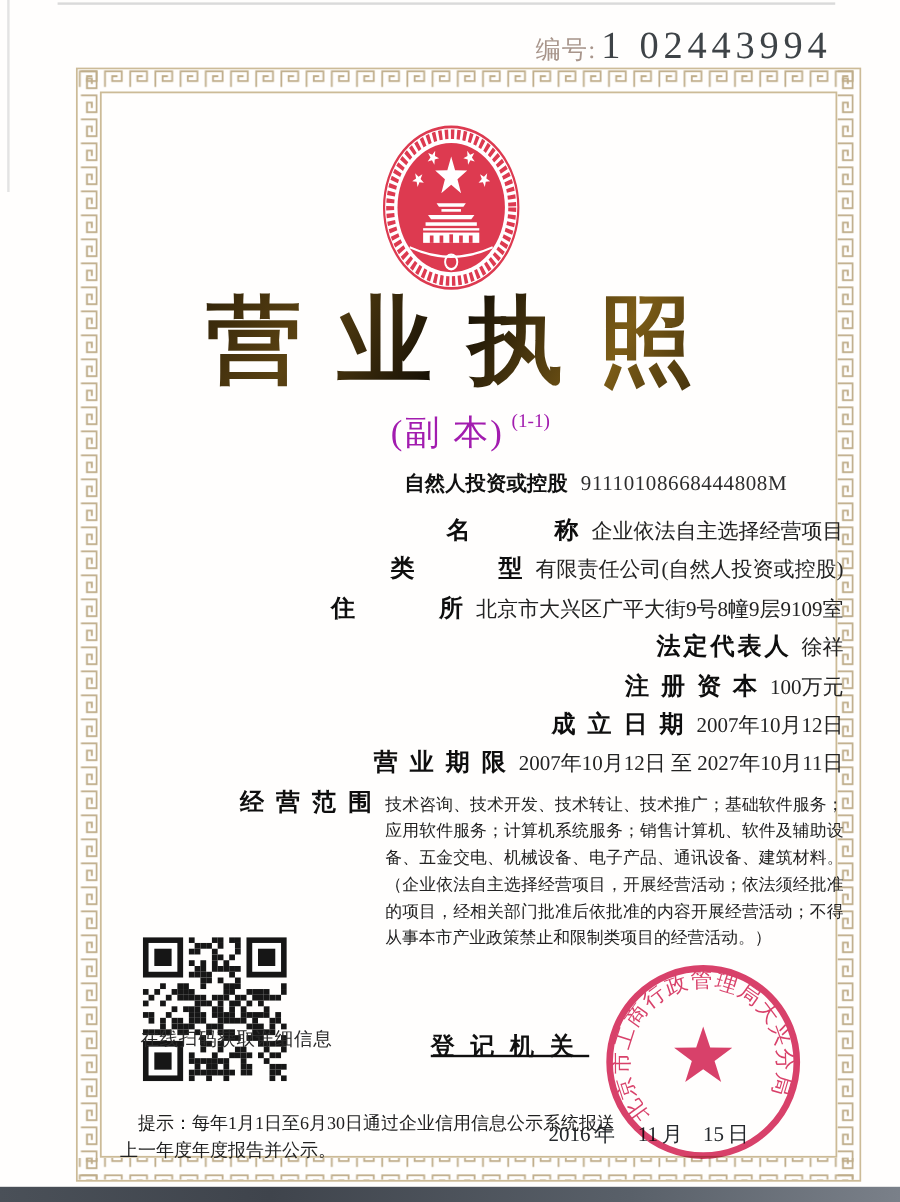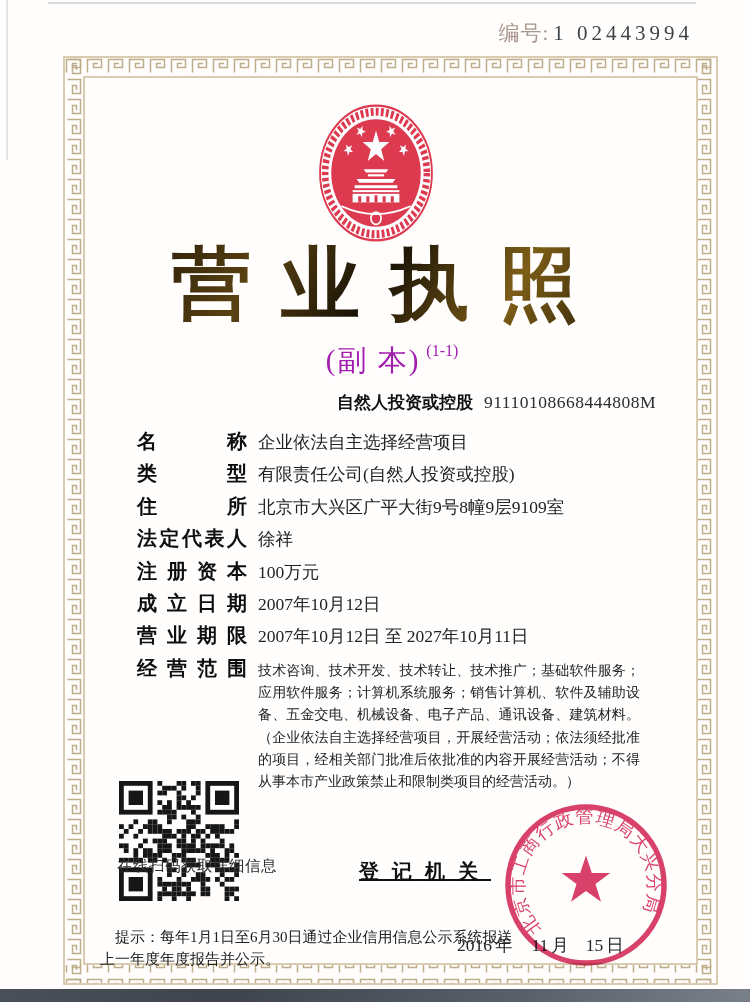--- a/index.html
+++ b/index.html
@@ -5,21 +5,21 @@
   html,body{margin:0;padding:0;background:#ffffff;}
   .page{
     position:relative; width:750px; height:1002px; background:#fffefd;
     overflow:hidden; font-family:"Liberation Serif","DejaVu Serif",serif; color:#1e1e1e;
   }
   .top-edge-line{position:absolute;top:2px;left:48px;width:648px;height:2px;background:#d4d4d4;opacity:.85;}
   .left-edge-line{position:absolute;top:0;left:6px;width:2px;height:160px;background:#e3e3e3;}
 
   .serial{position:absolute;top:19px;right:57px;white-space:nowrap;}
   .serial .lbl{font-size:21px;color:#a8958b;letter-spacing:1px;}
-  .serial .num{font-size:21px;color:#3e4347;letter-spacing:4px;margin-left:4px;}
+  .serial .num{font-size:32px;color:#3e4347;letter-spacing:4px;margin-left:4px;}
 
   .frame{position:absolute;left:63px;top:56px;}
 
   .emblem{position:absolute;left:317px;top:102px;}
 
   .license-title{
     position:absolute;top:243px;left:0;right:0;margin:0;text-align:center;
     font-family:"Liberation Sans","DejaVu Sans",sans-serif;
     font-size:79px;line-height:1.05;font-weight:700;
     letter-spacing:30px;padding-left:30px;color:#231806;text-decoration:underline;
@@ -31,21 +31,21 @@
     }
   }
   .subtitle{position:absolute;top:341px;left:0;right:0;text-align:center;font-size:29px;color:#a21caf;padding-left:34px;letter-spacing:2px;}
   .subtitle .idx{font-size:16px;letter-spacing:0;vertical-align:14px;margin-left:6px;}
 
   .credit{position:absolute;top:391px;left:337px;white-space:nowrap;}
   .credit .lbl{font-family:"Liberation Sans","DejaVu Sans",sans-serif;font-weight:700;font-size:17px;color:#111;}
   .credit .val{font-size:17.5px;color:#2c2c2c;margin-left:7px;letter-spacing:.5px;}
 
   .fields{position:absolute;top:428px;left:137px;width:566px;}
-  .frow{display:flex;align-items:baseline;min-height:32.4px;}
+  .frow{display:flex;align-items:baseline;min-height:32.4px;justify-content:flex-end;}
   .flabel{
     flex:0 0 110px;width:110px;margin-right:11px;
     font-family:"Liberation Sans","DejaVu Sans",sans-serif;font-weight:700;font-size:20px;color:#0e0e0e;
     text-align:justify;text-align-last:justify;
   }
   .fvalue{font-size:17.5px;color:#222;}
   .fvalue.scope{font-size:14px;line-height:22.3px;width:382px;text-align:justify;}
 
   .qr-block{position:absolute;left:119px;top:781px;}
   .qr-caption{position:absolute;left:117px;top:856px;font-size:15.5px;color:#2a2a2a;letter-spacing:.5px;}

